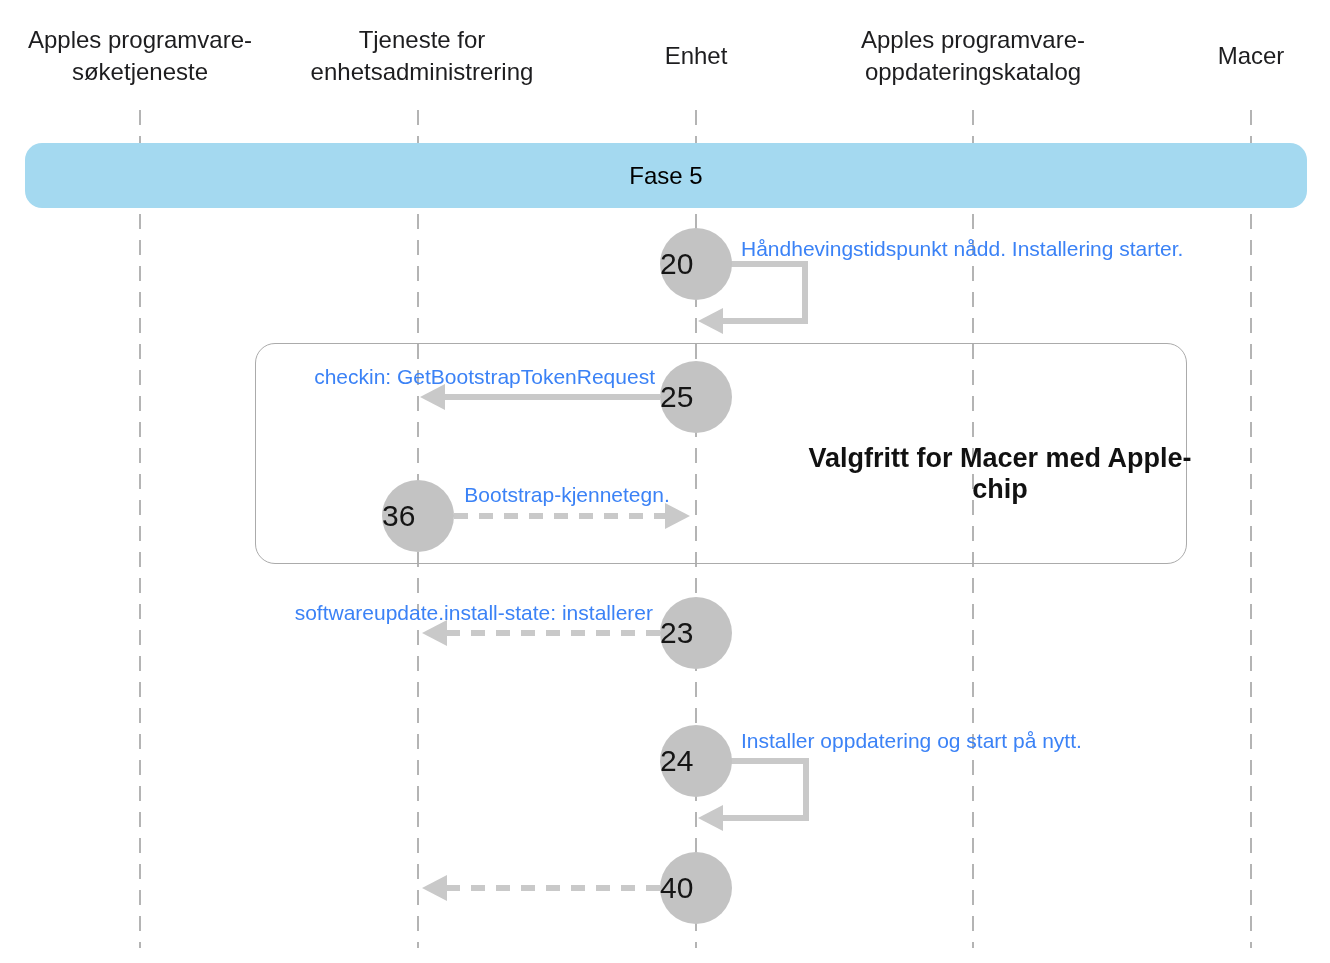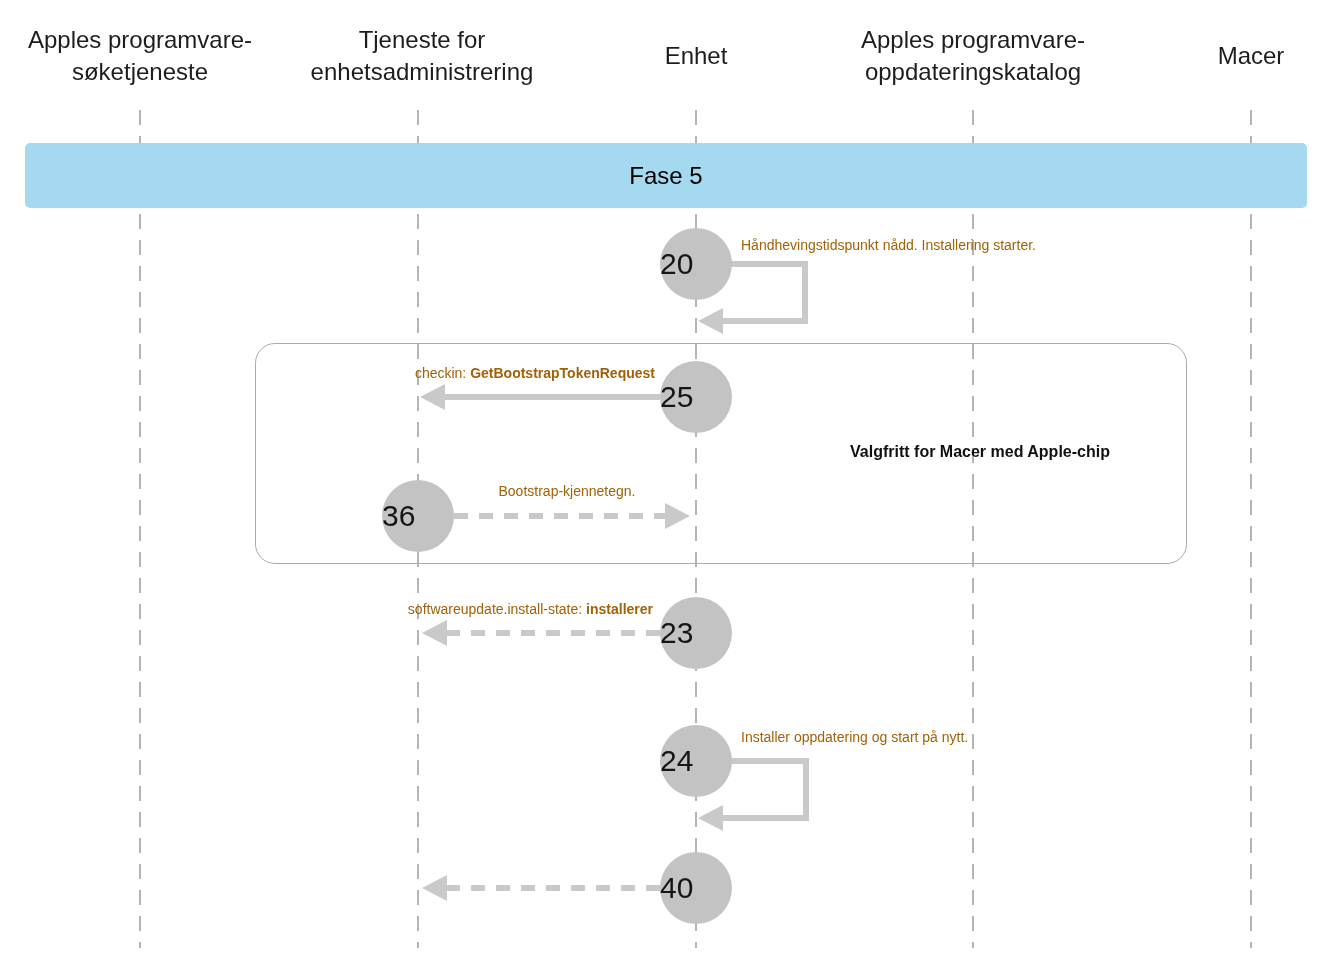--- a/index.html
+++ b/index.html
@@ -9,36 +9,36 @@
   
   .actor{position:absolute;top:14px;width:280px;height:84px;display:flex;align-items:center;
          justify-content:center;text-align:center;font-size:24px;line-height:1.32;color:#1d1d1f;}
   .actor span{display:inline-block;max-width:262px;}
 
   
   .lines{position:absolute;left:0;top:0;width:1330px;height:963px;}
 
   
   .banner{position:absolute;left:25px;top:143px;width:1282px;height:65px;background:#a4d9f0;
-          border-radius:5px;display:flex;align-items:center;justify-content:center;
+          border-radius:17px;display:flex;align-items:center;justify-content:center;
           font-size:24px;color:#000;}
 
   
   .group-box{position:absolute;left:255px;top:343px;width:932px;height:221px;
              border:1.5px solid #ababab;border-radius:20px;box-sizing:border-box;}
-  .group-label{position:absolute;left:780px;top:443px;width:400px;text-align:center;
-               font-size:16px;font-weight:700;color:#111;}
+  .group-label{position:absolute;left:800px;top:443px;width:400px;text-align:center;
+               font-size:27px;font-weight:700;color:#111;}
 
   
   .step-circle{position:absolute;width:72px;height:72px;border-radius:50%;background:#c3c3c3;
                display:flex;align-items:center;justify-content:flex-start;font-size:30px;color:#151515;}
 
   
-  .msg{position:absolute;font-size:14px;color:#a16207;white-space:nowrap;}
-  .msg .bold{font-weight:700;}
+  .msg{position:absolute;font-size:21px;color:#3b82f6;white-space:nowrap;}
+  .msg .bold{font-weight:400;}
   .align-right{text-align:right;}
   .align-center{text-align:center;}
 </style>
 </head>
 <body>
 
 <div class="canvas">
 
   <svg class="lines" width="1330" height="963" viewBox="0 0 1330 963">
 

